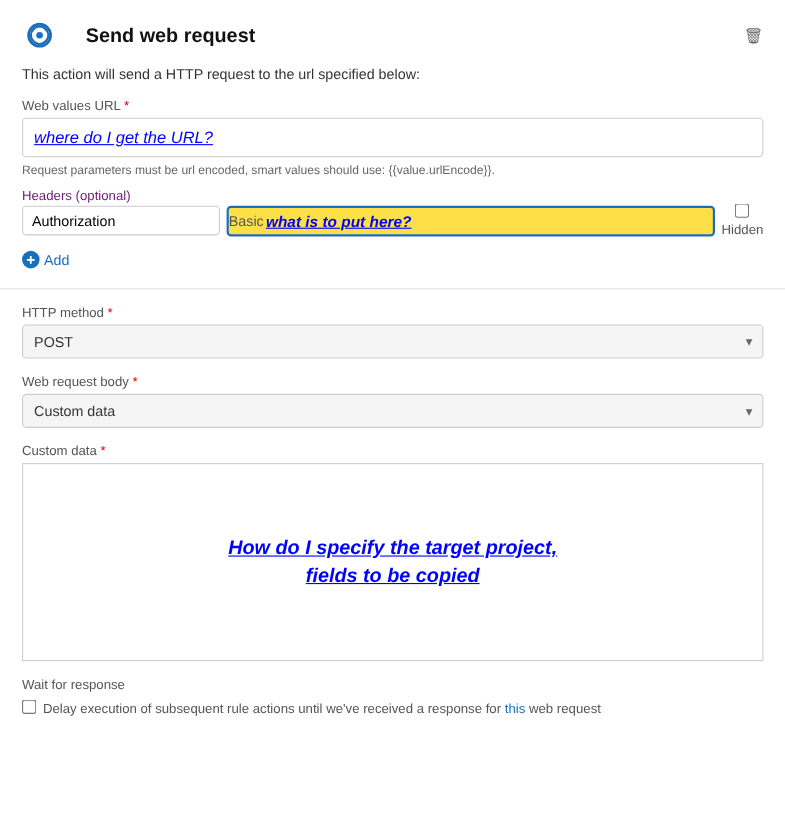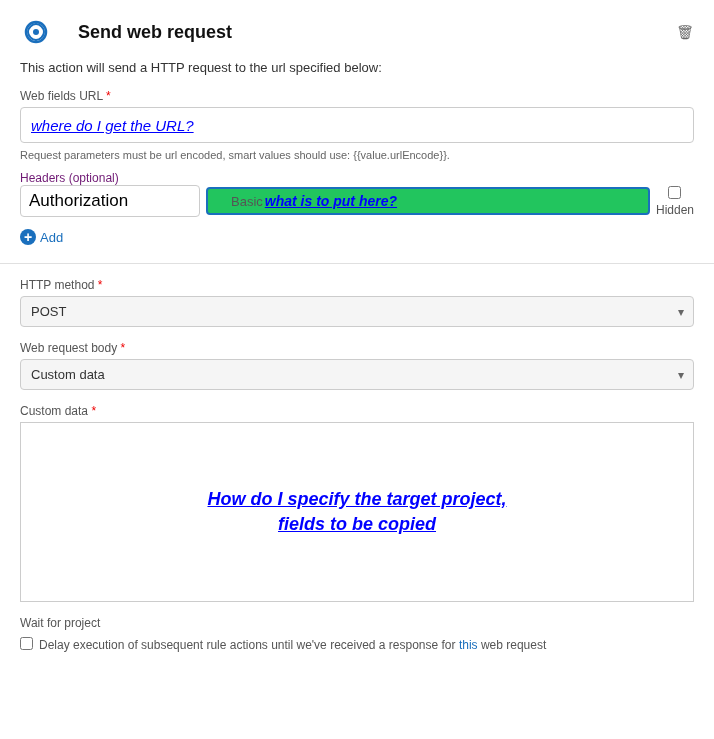--- a/index.html
+++ b/index.html
@@ -77,32 +77,32 @@
     .headers-row {
       display: flex;
       align-items: center;
       gap: 6px;
       margin-bottom: 8px;
     }
     .header-name-input {
       border: 1px solid #ccc;
       border-radius: 4px;
       padding: 5px 8px;
-      font-size: 17px;
+      font-size: 13px;
       width: 180px;
       background: #fff;
     }
     .header-value-wrapper {
       border: 2px solid #1a6fbd;
       border-radius: 4px;
-      padding: 4px 23px;
-      font-size: 13px;
-      display: flex;
-      align-items: center;
-      background: #22c55e;
+      padding: 4px 0;
+      font-size: 13px;
+      display: flex;
+      align-items: center;
+      background: #fde047;
       flex: 1;
     }
     .header-value-prefix {
       color: #555;
       margin-right: 2px;
     }
     .header-value-annotation {
       font-weight: bold;
       font-size: 14px;
       color: blue;
@@ -238,21 +238,21 @@
       <circle cx="16" cy="16" r="3" fill="#1a6fbd"></circle>
     </svg>
   </span>
   <span class="title">Send web request</span>
   <span class="trash-icon">🗑</span>
 </div>
 
 <p class="description">This action will send a HTTP request to the url specified below:</p>
 
 <div class="field-label">
-  <span>Web fields URL</span><span class="required"> *</span>
+  <span>Web values URL</span><span class="required"> *</span>
 </div>
 <div class="url-input-wrapper">
   <span class="url-annotation">
     <span>where do I get the URL?</span>
   </span>
 </div>
 
 <p class="hint-text">Request parameters must be url encoded, smart values should use: {{value.urlEncode}}.</p>
 
 <div class="section-label">Headers (optional)</div>
@@ -306,20 +306,20 @@
   <span>Custom data</span><span class="required"> *</span>
 </div>
 <div class="custom-data-area">
   <div class="custom-data-annotation">
     <span>How do I specify the target project,</span><br>
     <span>fields to be copied</span>
   </div>
 </div>
 
 <div class="wait-section">
-  <div class="wait-label">Wait for project</div>
+  <div class="wait-label">Wait for response</div>
   <div class="wait-row">
     <input class="wait-checkbox" type="checkbox" style="">
     <span class="wait-text">
       Delay execution of subsequent rule actions until we've received a response for <a href="#">this</a> web request
     </span>
   </div>
 </div>
 
 </body></html>

